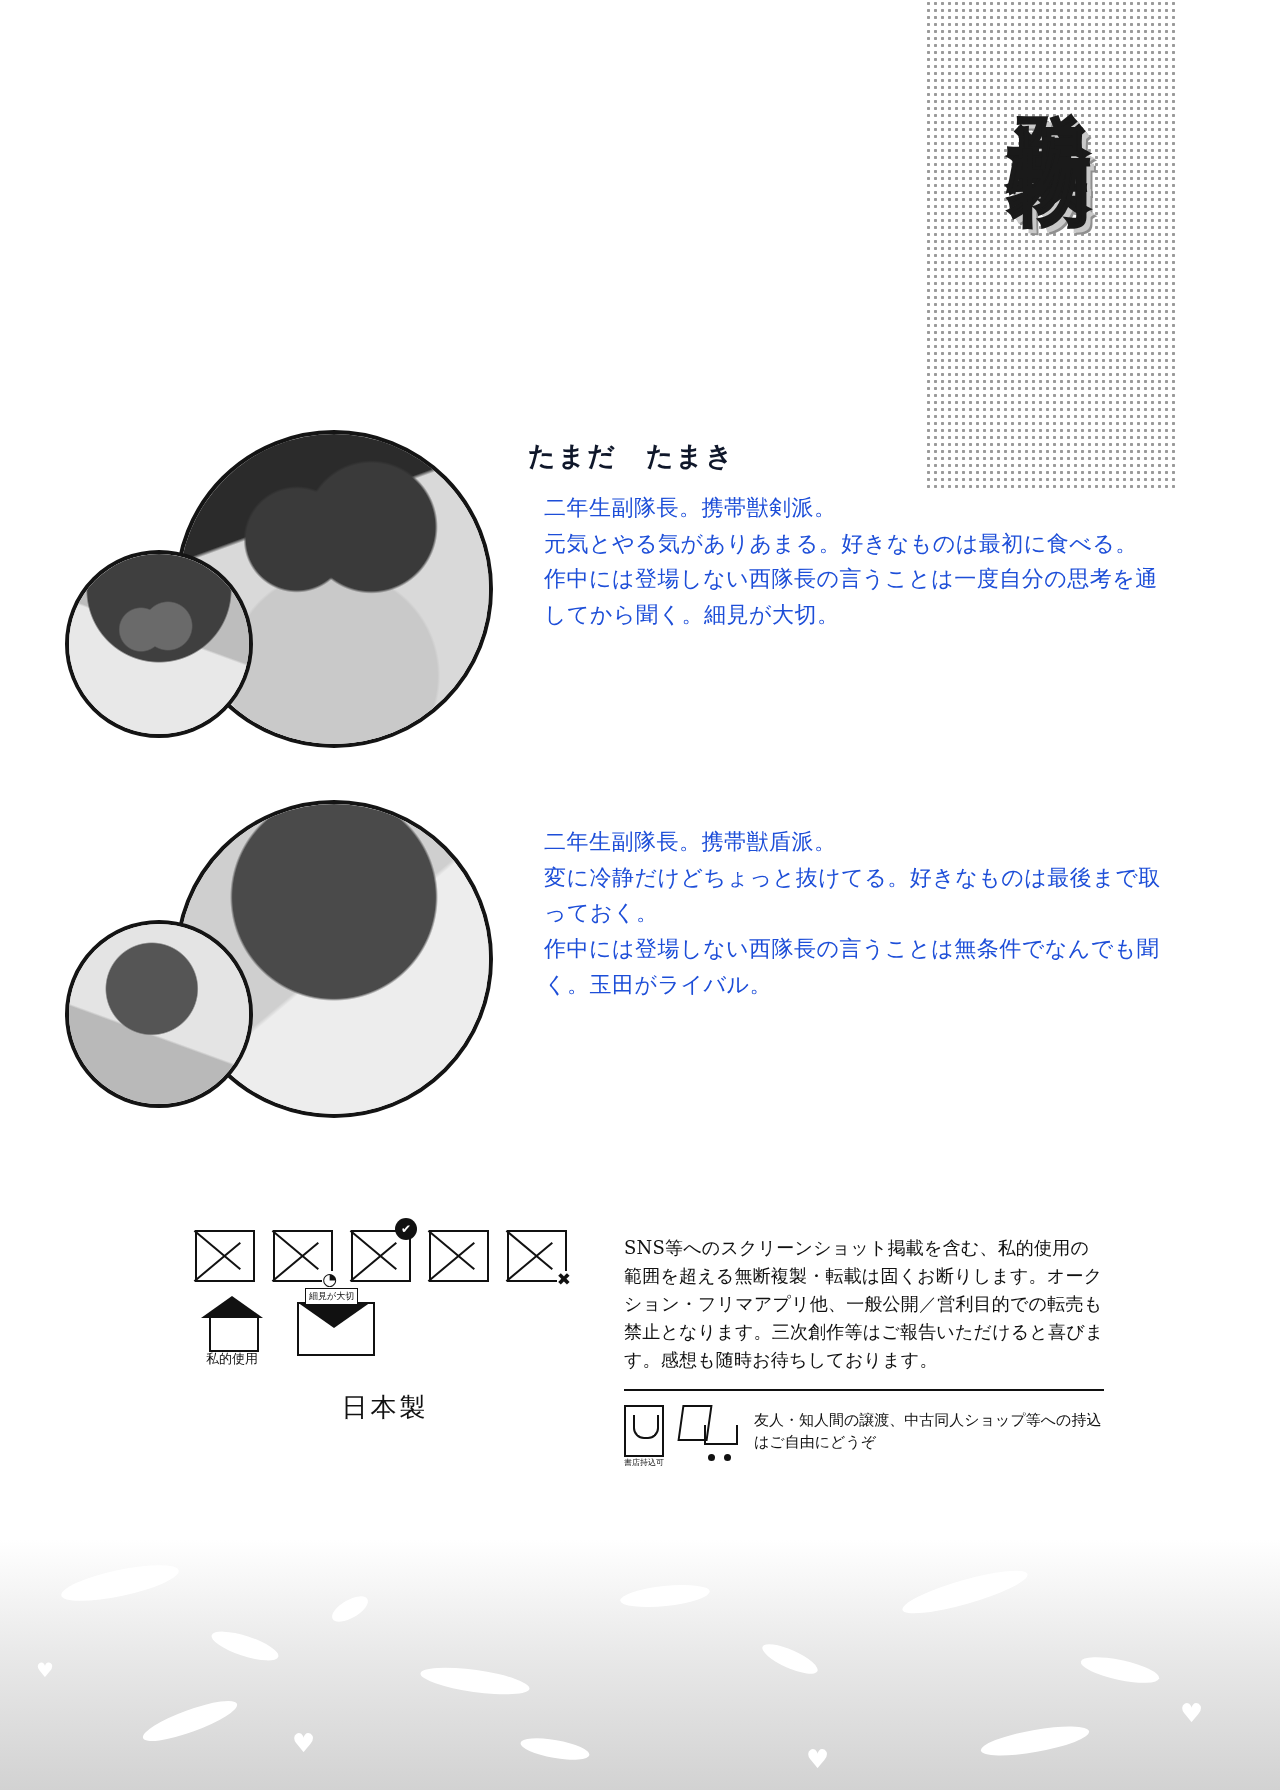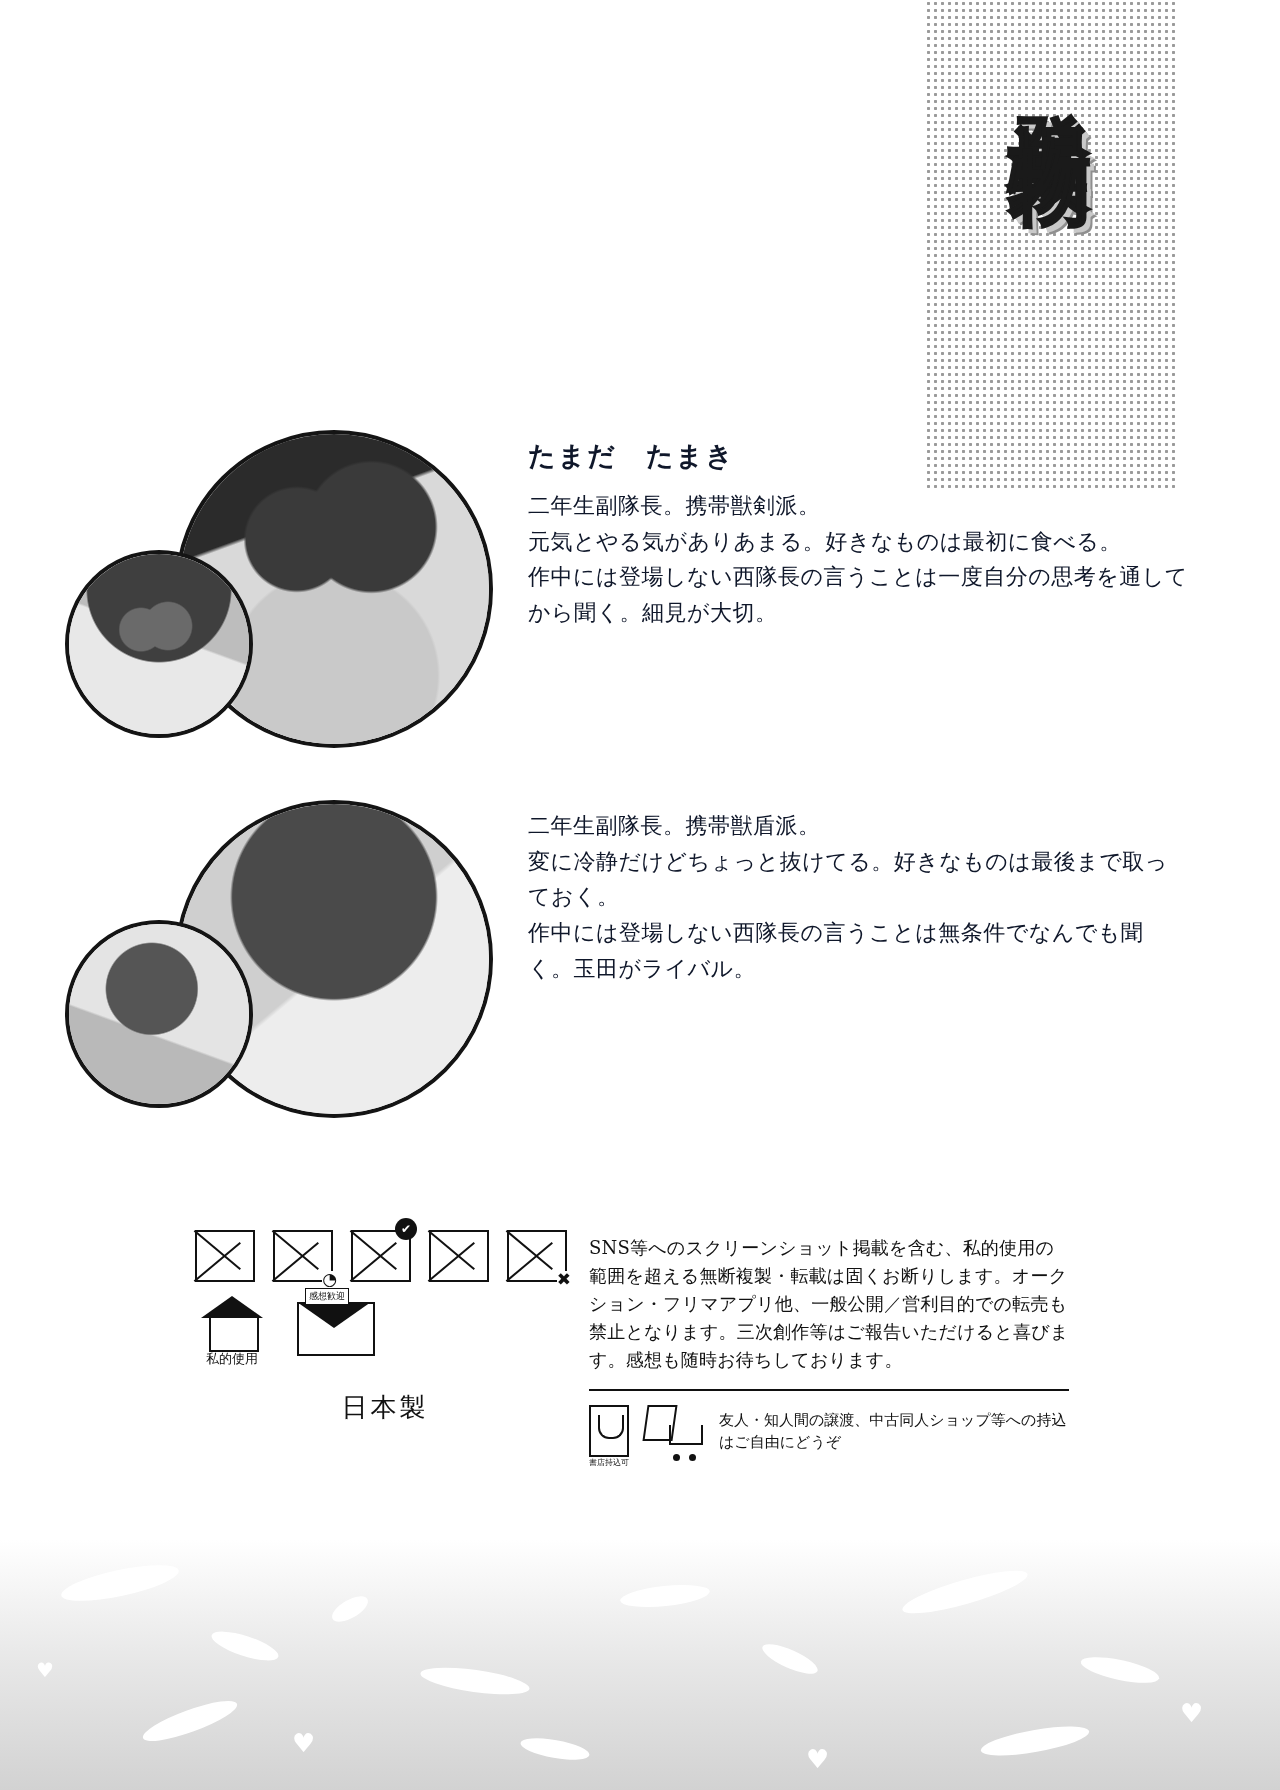--- a/index.html
+++ b/index.html
@@ -69,21 +69,21 @@
   .face-d{position:absolute;inset:0;
     background:
       radial-gradient(circle at 46% 36%, #555 0 30%, transparent 31%),
       linear-gradient(20deg,#b9b9b9 0 40%, #e4e4e4 41% 100%);
   }
 
   .char-text{position:absolute;left:528px;top:8px;width:660px;}
   .char-name{
     font-size:27px;font-weight:bold;letter-spacing:2px;margin:0 0 14px 0;color:#0f172a;
   }
-  .char-desc{font-size:22px;line-height:1.62;margin:0;color:#0f172a;letter-spacing:0.5px;}
+  .char-desc{font-size:22px;line-height:1.62;margin:16px;color:#1d4ed8;letter-spacing:0.5px;}
 
   
   .footer{position:absolute;left:0;top:1230px;width:1280px;height:340px;}
 
   .icon-area{position:absolute;left:195px;top:0;width:380px;}
   .icon-row{display:flex;gap:18px;align-items:flex-end;}
   .icon-row.second{margin-top:14px;gap:34px;padding-left:6px;}
   .pic-icon{position:relative;width:56px;height:48px;border:2.5px solid #111;}
   .pic-icon:before,.pic-icon:after{
     content:"";position:absolute;left:-2px;top:-2px;width:calc(100% + 4px);height:0;
@@ -111,21 +111,21 @@
   .mail-icon .flap{
     position:absolute;left:-2px;top:-2px;width:0;height:0;
     border-left:37px solid transparent;border-right:37px solid transparent;border-top:26px solid #111;
   }
   .mail-icon .tag{
     position:absolute;left:6px;top:-16px;font-size:9px;border:1.5px solid #111;padding:1px 3px;background:#fff;
   }
   .made-in{margin-top:32px;text-align:center;font-family:"DejaVu Serif","Liberation Serif",serif;
     font-size:26px;line-height:1.5;letter-spacing:3px;}
 
-  .notice{position:absolute;left:589px;top:4px;width:480px;}
+  .notice{position:absolute;left:624px;top:4px;width:480px;}
   .notice p{
     margin:0;font-family:"DejaVu Serif","Liberation Serif",serif;
     font-size:18px;line-height:1.55;letter-spacing:0.2px;color:#111;
   }
   .notice .rule{border-top:2px solid #111;margin:16px 0 14px 0;}
   .resale{display:flex;align-items:center;gap:14px;}
   .resale .ic{width:40px;height:52px;position:relative;flex:0 0 auto;}
   .resale .ic .box{position:absolute;inset:0;border:2.5px solid #111;}
   .resale .ic .u{position:absolute;left:9px;top:10px;width:22px;height:22px;border:2.5px solid #111;border-top:none;border-radius:0 0 11px 11px;}
   .resale .ic .cap{position:absolute;left:-6px;bottom:-11px;width:52px;text-align:center;font-size:8px;}
@@ -200,21 +200,21 @@
           </div>
       </div>
       <div class="icon-row second">
         <div class="home-icon">
           <div class="roof"></div>
             <div class="body"></div>
           <div class="cap">私的使用</div>
         </div>
         <div class="mail-icon">
           <div class="flap"></div>
-          <div class="tag">感想歓迎</div>
+          <div class="tag">細見が大切</div>
         </div>
       </div>
       <div class="made-in">
         <div>日本製</div>
       </div>
     </div>
 
     <div class="notice">
       <p>SNS等へのスクリーンショット掲載を含む、私的使用の範囲を超える無断複製・転載は固くお断りします。オークション・フリマアプリ他、一般公開／営利目的での転売も禁止となります。三次創作等はご報告いただけると喜びます。感想も随時お待ちしております。</p>
       <div class="rule"></div>

